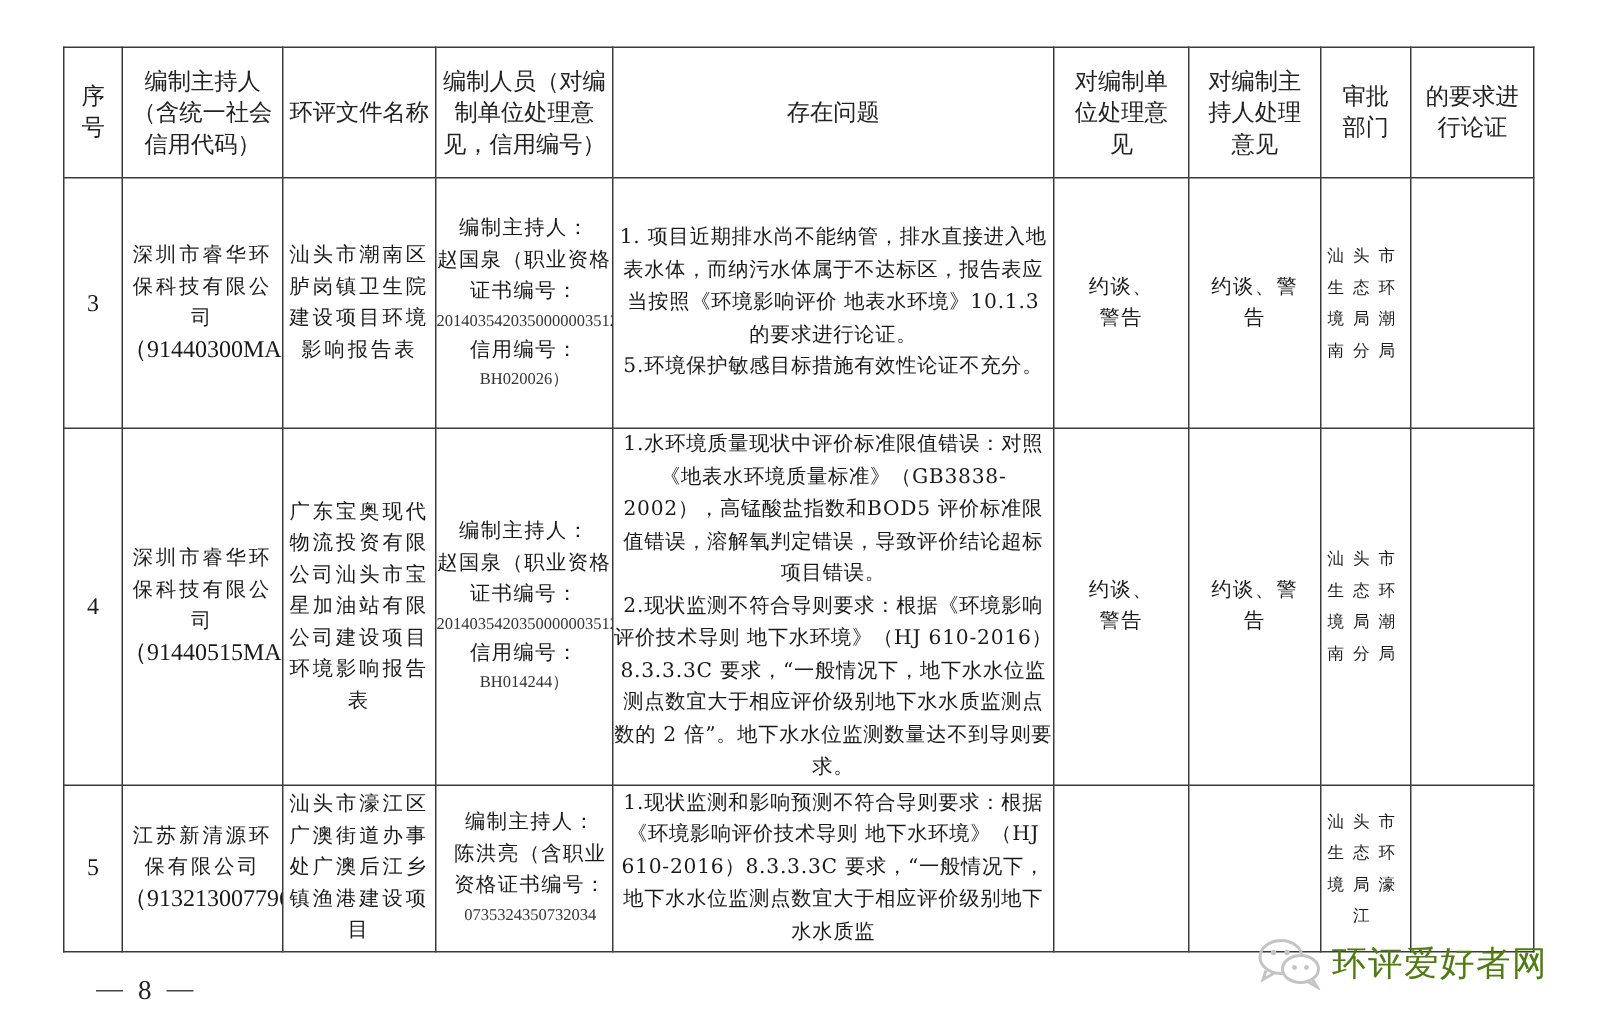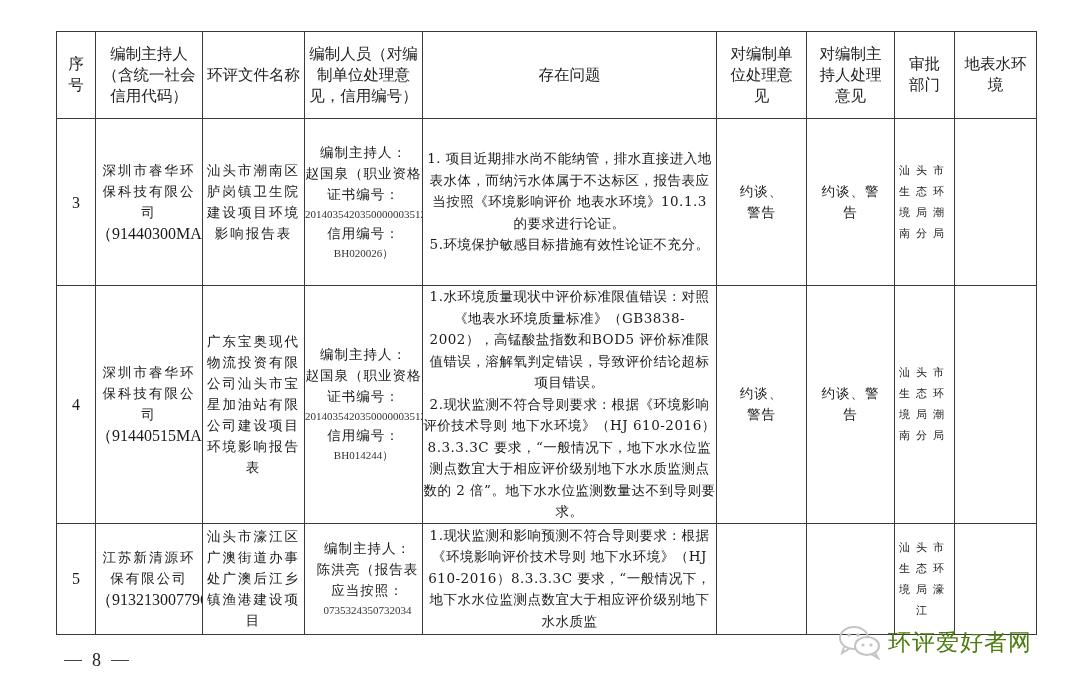--- a/index.html
+++ b/index.html
@@ -1,18 +1,18 @@
 <!DOCTYPE html>
 <html><head>
 <meta charset="utf-8">
 <style>
   html, body { margin:0; padding:0; background:#ffffff; }
   body { width:1080px; height:689px; position:relative; overflow:hidden;
          font-family:"DejaVu Serif","Liberation Serif",serif; color:#1a1a1a; }
-  table.report { position:absolute; left:56px; top:31px; border-collapse:collapse;
+  table.report { position:absolute; left:42px; top:31px; border-collapse:collapse;
                  table-layout:fixed; width:980px; }
   table.report td, table.report th { border:1.5px solid #3a3a3a; padding:0; vertical-align:middle;
                  text-align:center; overflow:hidden; }
   th { font-family:"DejaVu Sans","Liberation Sans",sans-serif; font-weight:normal;
        font-size:15.5px; line-height:21px; color:#222; }
   tr.head { height:87px; }
   tr.r3 { height:167px; }
   tr.r4 { height:237px; }
   tr.r5 { height:111px; }
   td { font-size:13.5px; line-height:21px; }
@@ -67,21 +67,21 @@
     <th>
           <div style="width:68px;margin:0 auto">对编制单位处理意见</div>
         </th>
     <th>
           <div style="width:68px;margin:0 auto">对编制主持人处理意见</div>
         </th>
     <th>
           <div style="width:34px;margin:0 auto">审批部门</div>
         </th>
     <th>
-          <div style="width:68px;margin:0 auto">地表水环境</div>
+          <div style="width:68px;margin:0 auto">的要求进行论证</div>
         </th>
   </tr>
 
   <tr class="r3">
     <td class="seq">3</td>
     <td class="left unit">
       <div>深圳市睿华环保科技有限公司</div>
       <div class="code">（91440300MA5FXTUU58）</div>
     </td>
     <td class="docname">汕头市潮南区胪岗镇卫生院建设项目环境影响报告表</td>
@@ -136,21 +136,21 @@
 
   <tr class="r5">
     <td class="seq">5</td>
     <td class="left unit truncated">
       <div>江苏新清源环保有限公司</div>
       <div class="code">（91321300779665558X</div>
     </td>
     <td class="docname truncated">汕头市濠江区广澳街道办事处广澳后江乡镇渔港建设项目</td>
     <td class="person left truncated" style="padding-left:8px">
       <div>编制主持人：</div>
-      <div>陈洪亮（报告表应当按照：</div>
+      <div>陈洪亮（含职业资格证书编号：</div>
       <div class="num">0735324350732034</div>
     </td>
     <td class="issue truncated">
       <div>1.现状监测和影响预测不符合导则要求：根据《环境影响评价技术导则 地下水环境》（HJ 610-2016）8.3.3.3C 要求，“一般情况下，地下水水位监测点数宜大于相应评价级别地下水水质监</div>
     </td>
     <td></td>
     <td></td>
     <td class="dept truncated">汕头市生态环境局濠江</td>
     <td></td>
   </tr>

